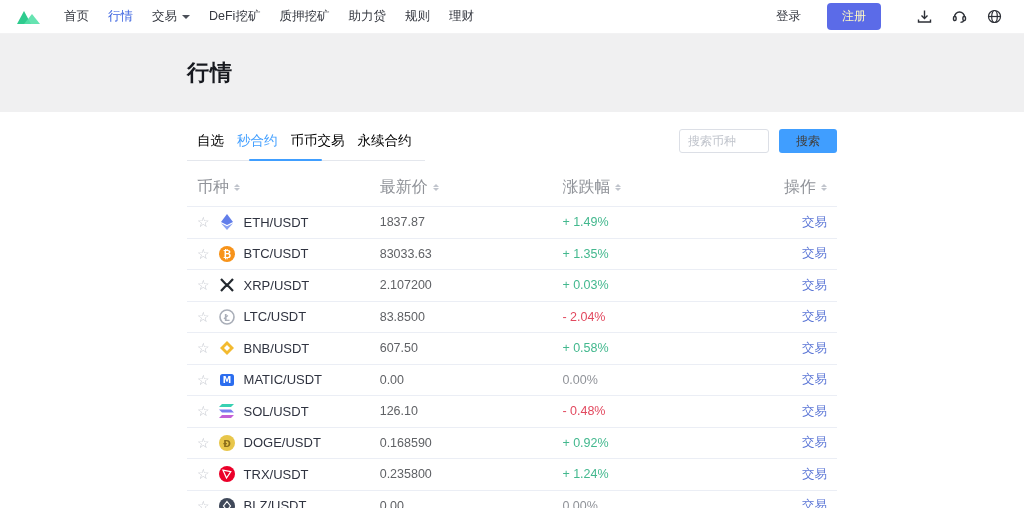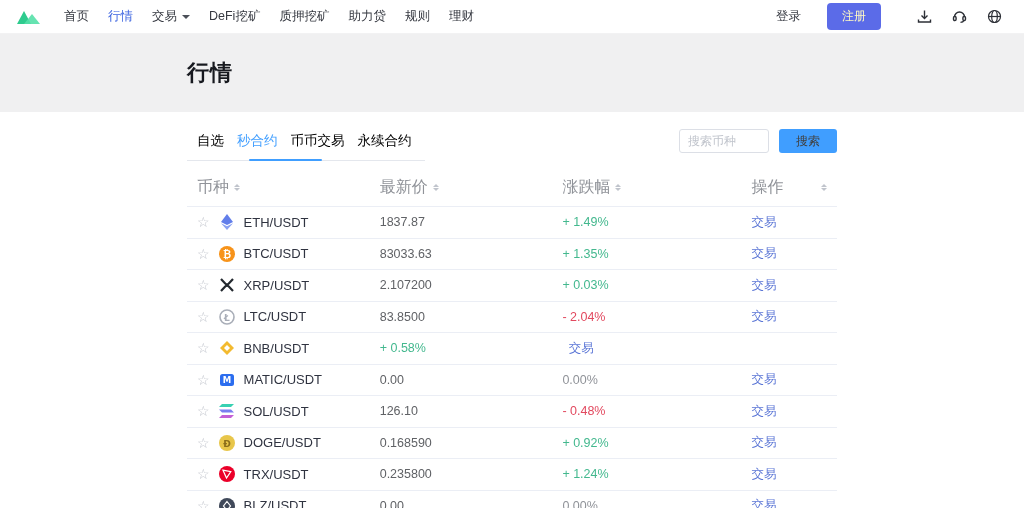--- a/index.html
+++ b/index.html
@@ -42,21 +42,21 @@
   .search input{ width:90px; height:24px; border:1px solid #dcdfe6; border-radius:3px;
     font-size:12px; padding:0 8px; color:#303133; outline:none;}
   .search input::placeholder{ color:#c0c4cc; }
   .search-btn{ width:58px; height:24px; margin-left:10px; background:var(--primary);
     color:#404040; border:none; border-radius:3px; font-size:12px; cursor:pointer;}
   
   .table{ margin-top:8px; }
   .thead{ display:flex; align-items:center; padding:8px 10px; }
   .th{ font-size:16px; color:#909399; display:flex; align-items:center; cursor:pointer;}
   .c1{ flex:0 0 29%; } .c2{ flex:0 0 29%; } .c3{ flex:0 0 30%; }
-  .c4{ flex:1; display:flex; justify-content:space-between; }
+  .c4{ flex:1; display:flex; justify-content:flex-end; }
   .sort{ display:inline-flex; flex-direction:column; margin-left:5px; }
   .sort i{ width:0; height:0; border:3.5px solid transparent; display:block;}
   .sort .s-up{ border-bottom-color:#c0c4cc; margin-bottom:1.5px;}
   .sort .s-down{ border-top-color:#c0c4cc; }
   .trow{ display:flex; align-items:center; padding:8px 10px; border-top:1px solid #ebeef5; height:31.5px;}
   .td{ display:flex; align-items:center; }
   .star{ color:#c0c4cc; font-size:14px; margin-right:9px; cursor:pointer; line-height:1;}
   .coin-icon{ width:16px; height:16px; display:inline-flex; align-items:center; justify-content:center;}
   .coin-icon svg{ display:block; }
   .pair{ font-size:13px; color:#2f3340; font-weight:500; margin-left:9px; }
@@ -275,20 +275,23 @@
     <div class="td c1">
       <span class="star">☆</span>
       <span class="coin-icon">
                 <svg width="16" height="16" viewBox="0 0 16 16">
                   <polygon points="8,1 15,8 8,15 1,8" fill="#f3ba2f"></polygon>
                   <polygon points="8,5 11,8 8,11 5,8" fill="#fff"></polygon>
                 </svg>
               </span>
       <span class="pair">BNB/USDT</span>
     </div>
+    <div class="td c2">
+              <span class="price">607.50</span>
+            </div>
     <div class="td c3">
               <span class="change up">+ 0.58%</span>
             </div>
     <div class="td c4">
               <a class="trade-link">交易</a>
             </div>
   </div>
           <div class="trow">
     <div class="td c1">
       <span class="star">☆</span>

